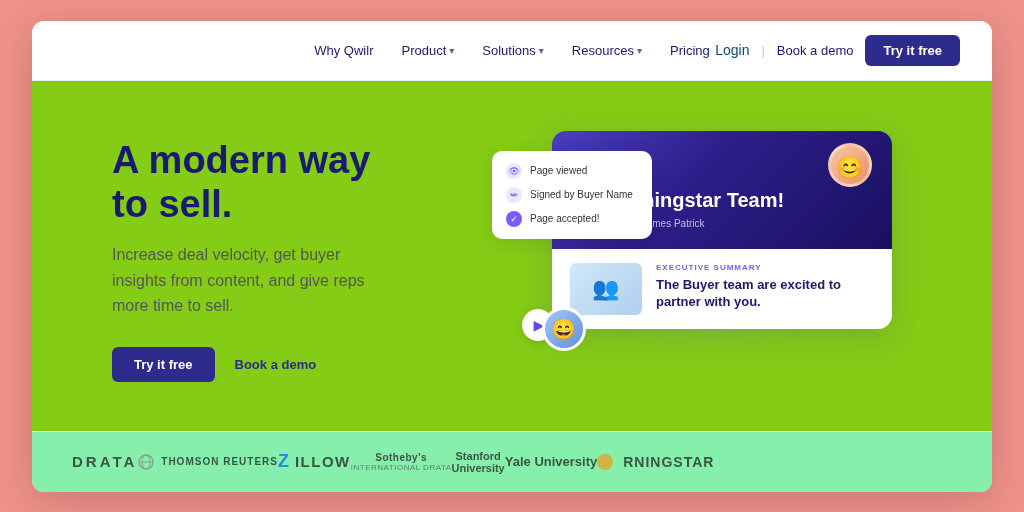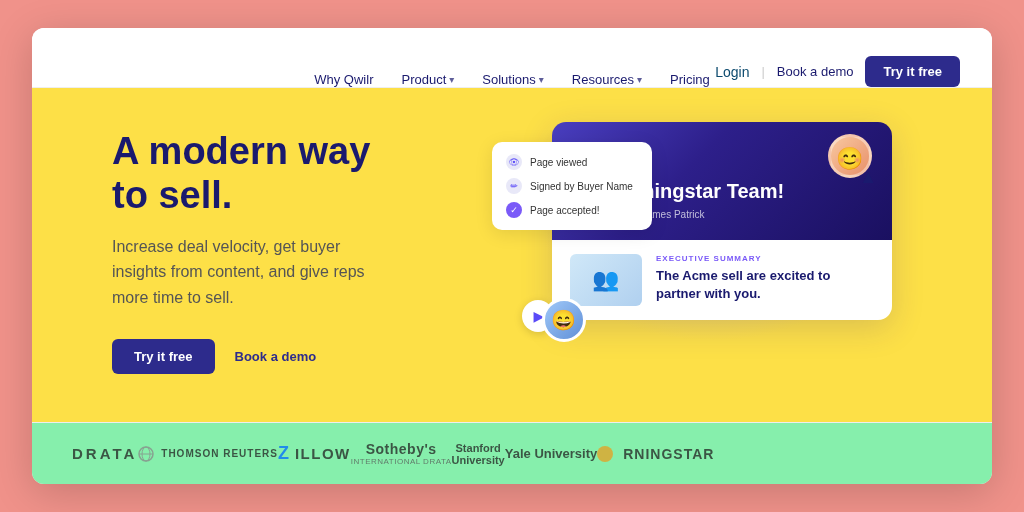--- a/index.html
+++ b/index.html
@@ -15,21 +15,21 @@
       width: 960px;
       background: #f4f5f9;
       border-radius: 12px;
       overflow: hidden;
       box-shadow: 0 8px 40px rgba(0,0,0,0.18);
     }
     
     .navbar {
       background: #fff;
       display: flex;
-      align-items: flex-end;
+      align-items: center;
       justify-content: center;
       padding: 0 12px;
       height: 60px;
       border-bottom: 1px solid #eee;
       position: relative;
     }
     .nav-center {
       display: flex;
       align-items: center;
       gap: 28px;
@@ -79,22 +79,22 @@
       border-radius: 6px;
       padding: 8px 18px;
       font-size: 13px;
       font-weight: 600;
       cursor: pointer;
     }
     
     .hero {
       display: flex;
       align-items: center;
-      padding: 24px 60px 30px 80px;
-      background: #fde047;
+      padding: 40px 60px 30px 80px;
+      background: #84cc16;
       min-height: 320px;
       position: relative;
       overflow: hidden;
     }
     .hero-left {
       flex: 0 0 380px;
       z-index: 2;
     }
     .hero-title {
       font-size: 38px;
@@ -338,21 +338,21 @@
     }
     .logo-text {
       font-size: 13px;
       font-weight: 800;
       color: #222;
       letter-spacing: 1.5px;
       text-transform: uppercase;
     }
     .logo-text.drata { font-size: 15px; letter-spacing: 3px; }
     .logo-text.zillow { font-size: 15px; }
-    .logo-text.sothebys { font-size: 14px; font-weight: 700; letter-spacing: 0.5px; text-transform: none; }
+    .logo-text.sothebys { font-size: 10px; font-weight: 700; letter-spacing: 0.5px; text-transform: none; }
     .logo-text.stanford { font-size: 11px; font-weight: 700; text-align: center; text-transform: none; letter-spacing: 0; }
     .logo-text.yale { font-size: 13px; font-weight: 700; text-transform: none; letter-spacing: 0; }
     .logo-text.morningstar { font-size: 14px; font-weight: 800; letter-spacing: 1px; }
     .zillow-z {
       font-size: 18px;
       font-weight: 900;
       color: #006aff;
     }
     .sun-icon {
       width: 16px;
@@ -439,21 +439,21 @@
           <div class="avatar-top">
             <span class="avatar-face">😊</span>
           </div>
         </div>
         <div class="card-main-body">
           <div class="card-body-img">
             <span class="card-body-img-inner">👥</span>
           </div>
           <div>
             <div class="card-body-text-label">EXECUTIVE SUMMARY</div>
-            <div class="card-body-text-main">The Acme sell are excited to partner with you.</div>
+            <div class="card-body-text-main">The Buyer team are excited to partner with you.</div>
           </div>
         </div>
       </div>
 
       <div class="play-btn">
         <span class="play-icon">▶</span>
       </div>
 
       <div class="avatar-bottom">
         <span>😄</span>

